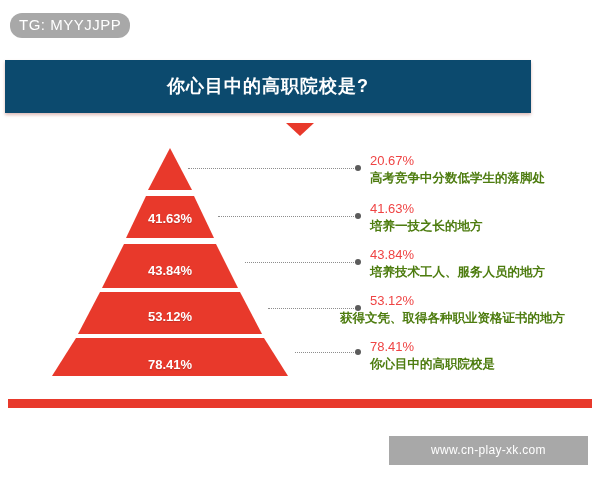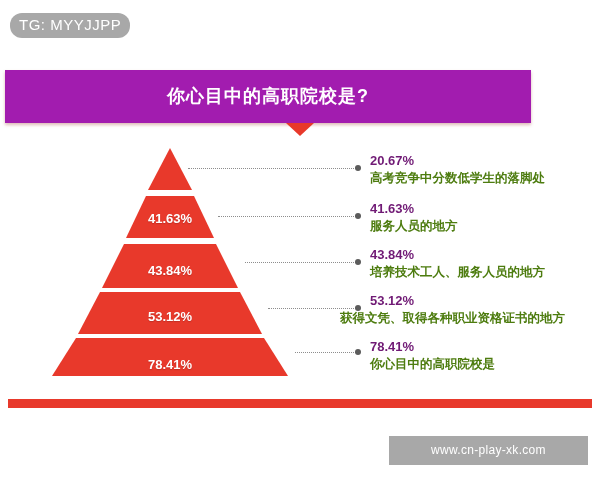--- a/index.html
+++ b/index.html
@@ -27,24 +27,24 @@
     padding: 3px 9px 4px 9px;
     line-height: 18px;
     white-space: nowrap;
     border-radius: 12px;
   }
 
   
   #header-banner {
     position: absolute;
     left: 5px;
-    top: 70px;
+    top: 60px;
     width: 526px;
     height: 53px;
-    background: #a21caf;
+    background: #0c4a6e;
     box-shadow: 0 2px 3px rgba(160,60,50,0.35);
   }
   #header-title {
     position: absolute;
     left: 0;
     right: 0;
     top: 0;
     height: 53px;
     line-height: 53px;
     text-align: center;
@@ -121,23 +121,23 @@
     border-radius: 50%;
   }
 
   
   .callout {
     position: absolute;
     left: 370px;
     white-space: nowrap;
   }
   .callout .pct {
-    color: #701a75;
+    color: #ef4444;
     font-size: 13px;
-    font-weight: bold;
+    font-weight: normal;
     line-height: 17px;
   }
   .callout .desc {
     color: #4d7c0f;
     font-size: 12.5px;
     line-height: 18px;
     font-weight: bold;
   }
   .callout.shift-left { left: 340px; }
 
@@ -203,21 +203,21 @@
 <div class="leader" style="left:295px; top:352px; width:61px;"></div>
 <div class="leader-dot" style="left:355px; top:349px;"></div>
 
 <div class="callout" style="top:152px;">
   <div class="pct">20.67%</div>
   <div class="desc">高考竞争中分数低学生的落脚处</div>
 </div>
 
 <div class="callout" style="top:200px;">
   <div class="pct">41.63%</div>
-  <div class="desc">服务人员的地方</div>
+  <div class="desc">培养一技之长的地方</div>
 </div>
 
 <div class="callout" style="top:246px;">
   <div class="pct">43.84%</div>
   <div class="desc">培养技术工人、服务人员的地方</div>
 </div>
 
 <div class="callout shift-left" style="top:292px;">
   <div class="pct" style="padding-left:30px;">53.12%</div>
   <div class="desc">获得文凭、取得各种职业资格证书的地方</div>

